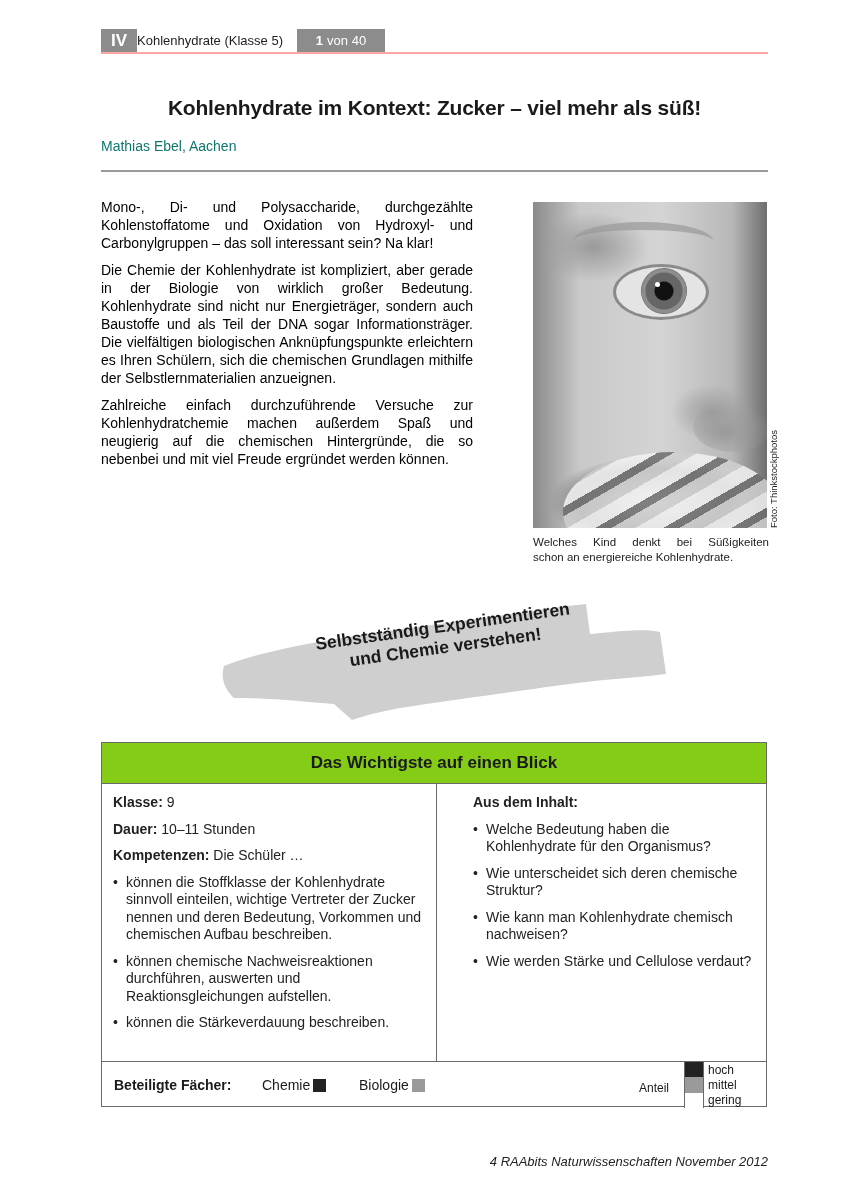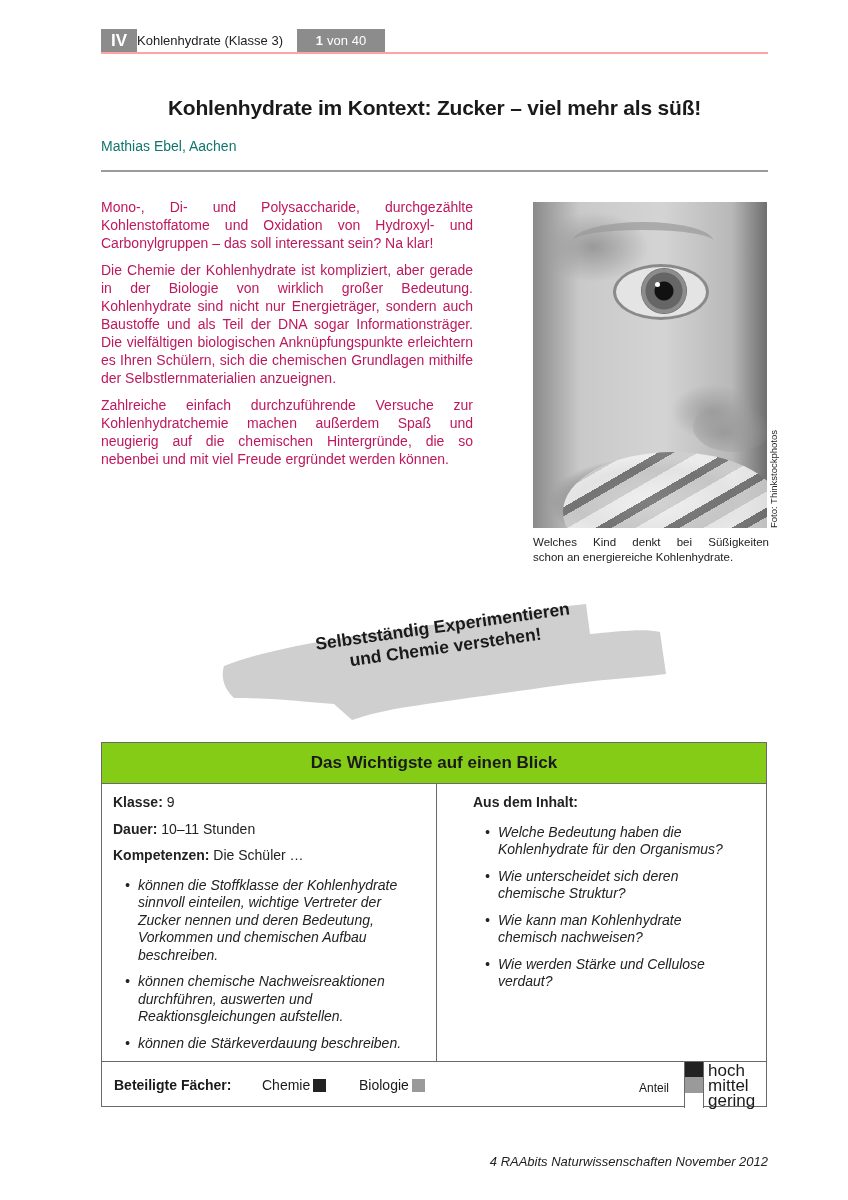--- a/index.html
+++ b/index.html
@@ -32,21 +32,21 @@
   .author {
     position: absolute; left: 101px; top: 138px; font-size: 14px; color: #0f766e;
   }
   .rule {
     position: absolute; left: 101px; top: 170px; width: 667px; height: 0;
     border-top: 2px solid #9a9a9a;
   }
 
   .intro {
     position: absolute; left: 101px; top: 198px; width: 372px;
-    font-size: 14px; line-height: 18px; color: #be185d; text-align: justify;
+    font-size: 14px; line-height: 18px; color: #000000; text-align: justify;
   }
   .intro p { margin: 0 0 9px 0; hyphens: manual; }
 
   .photo {
     position: absolute; left: 533px; top: 202px; width: 234px; height: 326px;
     overflow: hidden;
     background:
       radial-gradient(ellipse 30px 28px at 128px 90px, #2a2a2a 0 9px, #7a7a7a 10px 22px, #bdbdbd 24px, transparent 30px),
       radial-gradient(ellipse 80px 50px at 60px 45px, #9a9a9a, transparent 70%),
       radial-gradient(ellipse 60px 40px at 180px 210px, #9d9d9d, transparent 70%),
@@ -104,43 +104,43 @@
     height: 40px; background: #84cc16; border-bottom: 1px solid #6a6a6a;
     display: flex; align-items: center; justify-content: center;
     font-size: 17px; font-weight: bold; color: #1a1a1a;
   }
   .box .cols { display: flex; height: 277px; border-bottom: 1px solid #6a6a6a; gap: 24px; }
   .box .col { box-sizing: border-box; padding: 10px 10px 0 11px; font-size: 14px; line-height: 17.5px; color: #222; }
   .box .col.l { width: 335px; border-right: 1px solid #6a6a6a; }
   .box .col.r { flex: 1; padding-left: 12px; }
   .box .row { margin-bottom: 9px; }
   .box b { font-weight: bold; }
-  .box ul { list-style: none; margin: 12px; padding: 0; font-style: italic; }
+  .box ul { list-style: none; margin: 0; padding: 0; }
   .box li { position: relative; padding-left: 13px; margin-bottom: 9px; }
   .box li::before { content: "\2022"; position: absolute; left: 0; top: 0; }
   .box .foot { position: relative; height: 46px; font-size: 14px; }
   .box .foot .lbl { position: absolute; left: 12px; top: 15px; font-weight: bold; }
   .box .foot .subj { position: absolute; top: 15px; display: flex; align-items: center; }
   .sw { display: inline-block; width: 13px; height: 13px; margin-left: 3px; }
   .box .foot .anteil { position: absolute; left: 537px; top: 19px; font-size: 12px; }
   .legend-sw { position: absolute; left: 582px; top: 0; width: 18px; height: 46px; border-left: 1px solid #6a6a6a; border-right: 1px solid #6a6a6a; }
   .legend-sw div { height: 15.33px; }
-  .legend-lbl { position: absolute; left: 606px; top: 1px; font-size: 17px; line-height: 15px; }
+  .legend-lbl { position: absolute; left: 606px; top: 1px; font-size: 12px; line-height: 15px; }
 
   .footer {
     position: absolute; left: 101px; top: 1154px; width: 667px; text-align: right;
     font-size: 13px; font-style: italic; color: #222;
   }
 </style>
 </head>
 <body>
 
 <div class="hdr">
   <div class="sec">IV</div>
-  <div class="right">Kohlenhydrate (Klasse 3)</div>
+  <div class="right">Kohlenhydrate (Klasse 5)</div>
   <div class="page">
     <b>1</b>
     <span>von 40</span>
   </div>
 </div>
 
 <h1 class="title" style="margin:0;">Kohlenhydrate im Kontext: Zucker – viel mehr als süß!</h1>
 <div class="author">Mathias Ebel, Aachen</div>
 <div class="rule"></div>
 

